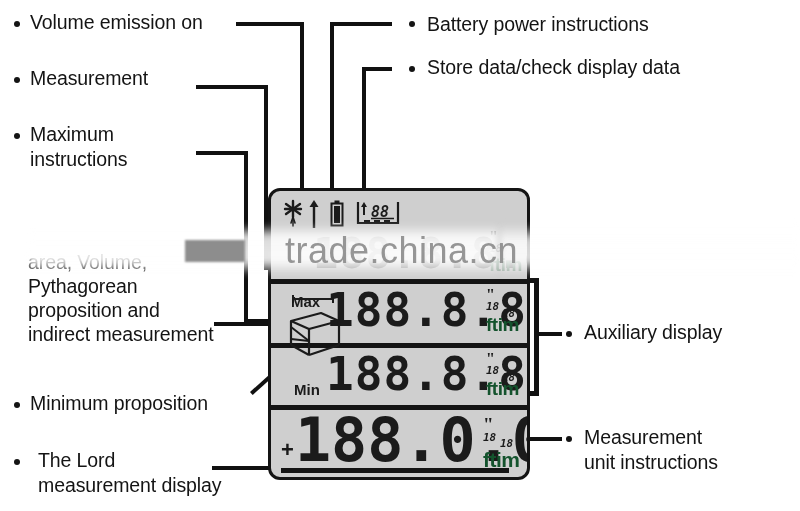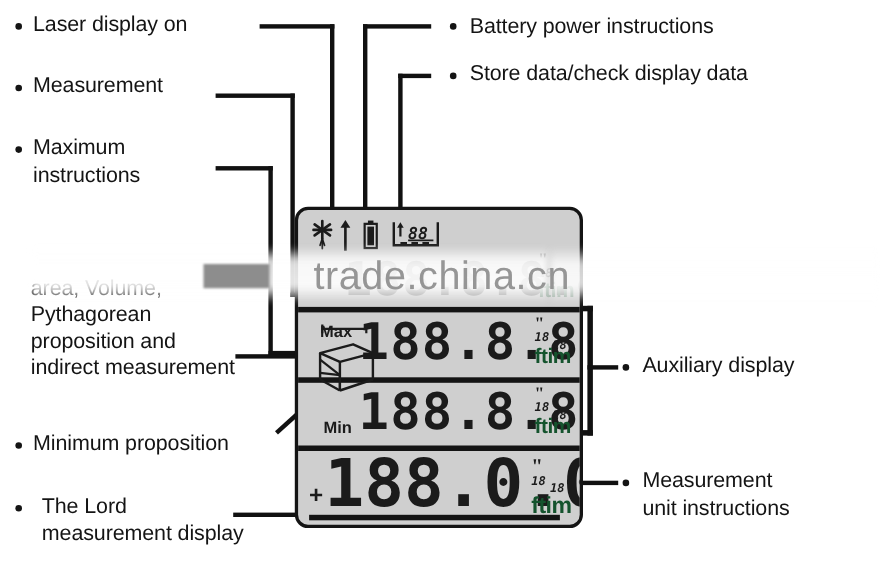--- a/index.html
+++ b/index.html
@@ -106,21 +106,21 @@
     position:absolute;left:185px;top:18px;width:60px;height:22px;
     background:#8d8d8d;filter:blur(1px);
   }
 </style>
 </head>
 <body>
 
 <div class="stage">
 
   <div class="bullet" style="left:14px;top:21px;"></div>
-  <div class="callout" style="left:30px;top:10px;">Laser display on</div>
+  <div class="callout" style="left:30px;top:10px;">Volume emission on</div>
 
   <div class="bullet" style="left:14px;top:77px;"></div>
   <div class="callout" style="left:30px;top:66px;">Measurement</div>
 
   <div class="bullet" style="left:14px;top:133px;"></div>
   <div class="callout" style="left:28px;top:250px;line-height:24px;">area, Volume,
 Pythagorean
 proposition and
 indirect measurement</div>
 

